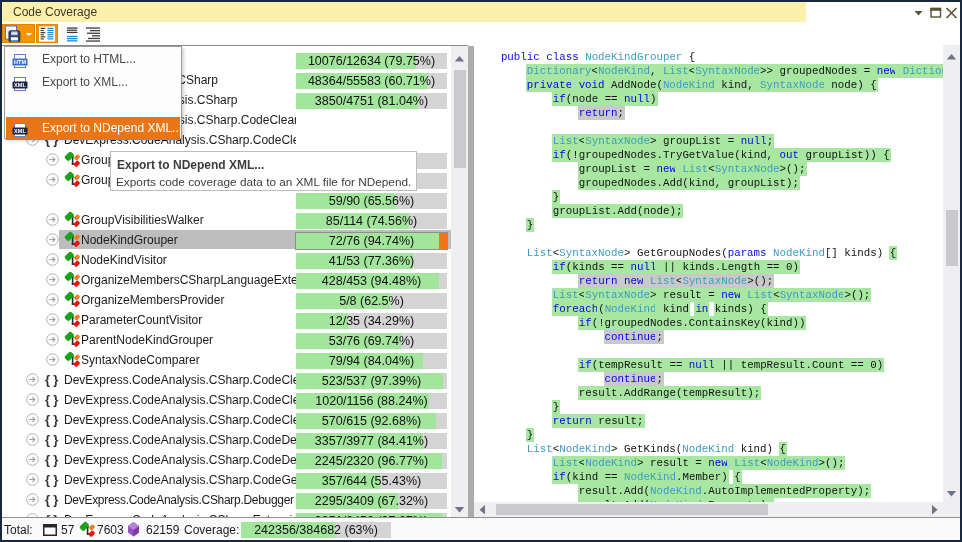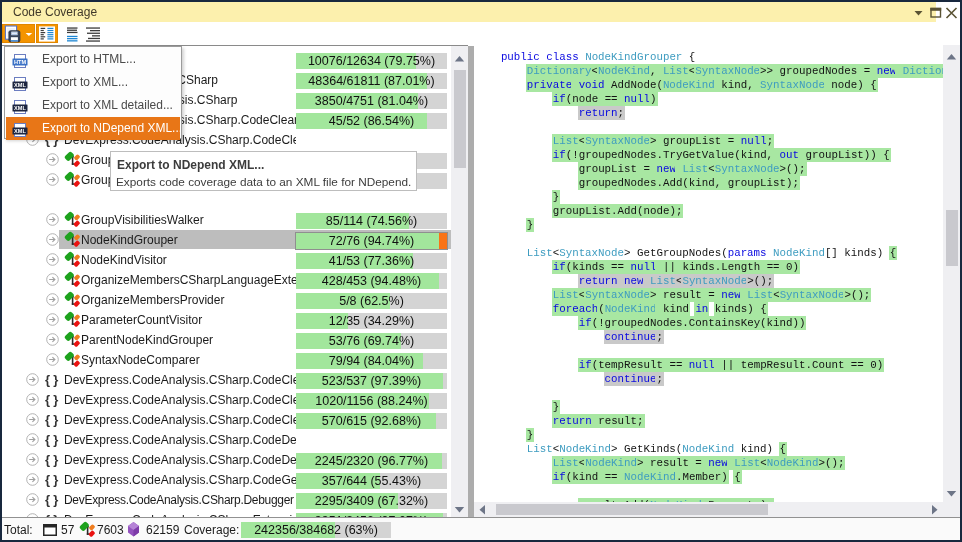--- a/index.html
+++ b/index.html
@@ -1,18 +1,18 @@
 <!DOCTYPE html>
 <html><head><meta charset="utf-8"><style>
 * { margin:0; padding:0; box-sizing:border-box; }
 html,body { width:962px; height:542px; overflow:hidden; }
 #win { position:relative; width:962px; height:542px; background:#fff;
   border:2px solid #18283e; font-family:"Liberation Sans",sans-serif; }
 
-#title { position:absolute; left:0; top:0; width:934px; height:21px; background:#fcf0ad; }
+#title { position:absolute; left:0; top:0; width:804px; height:21px; background:#fcf0ad; }
 #title .txt { position:absolute; left:11px; top:3px; font-size:12px; color:#40392a; }
 #title svg { position:absolute; top:0; }
 
 #toolbar { position:absolute; left:0; top:20px; width:958px; height:24px; background:#fff; }
 .tbtn { position:absolute; background:#f49400; border:1px solid #e08600; }
 
 #treebox { position:absolute; left:0; top:43px; width:466px; height:472px; background:#fff; border-top:1px solid #8a8a8a; overflow:hidden; }
 .trow { position:absolute; left:0; width:466px; height:20px; font-size:12px; color:#1b1b1b; }
 .trow.sel::before { content:""; position:absolute; left:57px; top:0; width:392px; height:19px; background:#bdbdbd; }
 .nmclip { position:absolute; left:0; top:0; width:294px; height:20px; overflow:hidden; }
@@ -145,21 +145,21 @@
 <div class="trow" style="top:24px">
   <div class="nmclip">
           <svg class="exp" style="left:4px" width="13" height="13" viewBox="0 0 13 13">
             <circle cx="6.5" cy="6.5" r="5.8" fill="none" stroke="#b2b2b2"></circle>
             <path d="M3.2 6.5h5.6M6.4 4.1l2.5 2.4-2.5 2.4" fill="none" stroke="#a0a0a0" stroke-width="1.1"></path>
           </svg>
           <span class="nm" style="left:auto;right:78px">DevExpress.CodeAnalysis.CSharp</span>
         </div>
   <div class="bar">
           <div class="fill" style="width:131px"></div>
-          <span class="blabel">48364/61811 (87.01%)</span>
+          <span class="blabel">48364/55583 (60.71%)</span>
         </div>
 </div>
 <div class="trow" style="top:44px">
   <div class="nmclip">
           <svg class="exp" style="left:24px" width="13" height="13" viewBox="0 0 13 13">
             <circle cx="6.5" cy="6.5" r="5.8" fill="none" stroke="#b2b2b2"></circle>
             <path d="M3.2 6.5h5.6M6.4 4.1l2.5 2.4-2.5 2.4" fill="none" stroke="#a0a0a0" stroke-width="1.1"></path>
           </svg>
           <span class="brace" style="left:43px">{ }</span>
           <span class="nm" style="left:50px">DevExpress.CodeAnalysis.CSharp</span>
@@ -171,24 +171,20 @@
 </div>
 <div class="trow" style="top:64px">
   <div class="nmclip">
           <svg class="exp" style="left:24px" width="13" height="13" viewBox="0 0 13 13">
             <circle cx="6.5" cy="6.5" r="5.8" fill="none" stroke="#b2b2b2"></circle>
             <path d="M3.2 6.5h5.6M6.4 4.1l2.5 2.4-2.5 2.4" fill="none" stroke="#a0a0a0" stroke-width="1.1"></path>
           </svg>
           <span class="brace" style="left:43px">{ }</span>
           <span class="nm" style="left:50px">DevExpress.CodeAnalysis.CSharp.CodeCleanup</span>
         </div>
-  <div class="bar">
-          <div class="fill" style="width:131px"></div>
-          <span class="blabel">45/52 (86.54%)</span>
-        </div>
 </div>
 <div class="trow" style="top:84px">
   <div class="nmclip">
           <svg class="exp" style="left:24px" width="13" height="13" viewBox="0 0 13 13">
             <circle cx="6.5" cy="6.5" r="5.8" fill="none" stroke="#b2b2b2"></circle>
             <path d="M3.2 6.5h5.6M6.4 4.1l2.5 2.4-2.5 2.4" fill="none" stroke="#a0a0a0" stroke-width="1.1"></path>
           </svg>
           <span class="brace" style="left:43px">{ }</span>
           <span class="nm" style="left:62px">DevExpress.CodeAnalysis.CSharp.CodeCleanup.Core</span>
         </div>
@@ -229,20 +225,24 @@
             <rect x="9.8" y="10.5" width="6" height="4.4" rx="1.7" fill="#ea1111" transform="rotate(-45 12.8 12.7)"></rect>
           </svg>
           <span class="nm" style="left:79px">GroupMembersWalker</span>
         </div>
   <div class="bar">
           <div class="fill" style="width:91px"></div>
           <span class="blabel">48/80 (60.0%)</span>
         </div>
 </div>
 <div class="trow" style="top:144px">
+  <div class="bar">
+          <div class="fill" style="width:99px"></div>
+          <span class="blabel">59/90 (65.56%)</span>
+        </div>
 </div>
 <div class="trow" style="top:164px">
   <div class="nmclip">
           <svg class="exp" style="left:44px" width="13" height="13" viewBox="0 0 13 13">
             <circle cx="6.5" cy="6.5" r="5.8" fill="none" stroke="#b2b2b2"></circle>
             <path d="M3.2 6.5h5.6M6.4 4.1l2.5 2.4-2.5 2.4" fill="none" stroke="#a0a0a0" stroke-width="1.1"></path>
           </svg>
           <svg class="cico" style="left:62px" width="16" height="17" viewBox="0 0 16 17">
             <rect x="6.7" y="5.0" width="2.9" height="1.5" fill="#2b2b2b"></rect>
             <rect x="7.8" y="5.0" width="1.6" height="8.8" fill="#2b2b2b"></rect>
@@ -448,20 +448,24 @@
         </div>
 </div>
 <div class="trow" style="top:384px">
   <div class="nmclip">
           <svg class="exp" style="left:24px" width="13" height="13" viewBox="0 0 13 13">
             <circle cx="6.5" cy="6.5" r="5.8" fill="none" stroke="#b2b2b2"></circle>
             <path d="M3.2 6.5h5.6M6.4 4.1l2.5 2.4-2.5 2.4" fill="none" stroke="#a0a0a0" stroke-width="1.1"></path>
           </svg>
           <span class="brace" style="left:43px">{ }</span>
           <span class="nm" style="left:62px">DevExpress.CodeAnalysis.CSharp.CodeDeclarations</span>
+        </div>
+  <div class="bar">
+          <div class="fill" style="width:127px"></div>
+          <span class="blabel">3357/3977 (84.41%)</span>
         </div>
 </div>
 <div class="trow" style="top:404px">
   <div class="nmclip">
           <svg class="exp" style="left:24px" width="13" height="13" viewBox="0 0 13 13">
             <circle cx="6.5" cy="6.5" r="5.8" fill="none" stroke="#b2b2b2"></circle>
             <path d="M3.2 6.5h5.6M6.4 4.1l2.5 2.4-2.5 2.4" fill="none" stroke="#a0a0a0" stroke-width="1.1"></path>
           </svg>
           <span class="brace" style="left:43px">{ }</span>
           <span class="nm" style="left:62px">DevExpress.CodeAnalysis.CSharp.CodeDeclarations.Core</span>
@@ -536,26 +540,28 @@
 <div class="cl" style="top:187px;left:1.0px"></div>
 <div class="cl" style="top:201px;left:52.8px"><span class="t">List</span><span class="p">&lt;</span><span class="t">SyntaxNode</span><span class="p">&gt; GetGroupNodes(</span><span class="k">params</span><span class="p"> </span><span class="t">NodeKind</span><span class="p">[] kinds) </span><span class="p g">{</span></div>
 <div class="cl" style="top:215px;left:78.8px"><span class="k g">if</span><span class="p g">(kinds == </span><span class="k g">null</span><span class="p g"> || kinds.Length == 0)</span></div>
 <div class="cl" style="top:229px;left:104.7px"><span class="k y">return</span><span class="p y"> </span><span class="k y">new</span><span class="p y"> </span><span class="t y">List</span><span class="p y">&lt;</span><span class="t y">SyntaxNode</span><span class="p y">&gt;();</span></div>
 <div class="cl" style="top:243px;left:78.8px"><span class="t g">List</span><span class="p g">&lt;</span><span class="t g">SyntaxNode</span><span class="p g">&gt; result = </span><span class="k g">new</span><span class="p g"> </span><span class="t g">List</span><span class="p g">&lt;</span><span class="t g">SyntaxNode</span><span class="p g">&gt;();</span></div>
 <div class="cl" style="top:257px;left:78.8px"><span class="k g">foreach</span><span class="p g">(</span><span class="t g">NodeKind</span><span class="p g"> kind</span><span class="p"> </span><span class="k g">in</span><span class="p"> </span><span class="p g">kinds) {</span></div>
 <div class="cl" style="top:271px;left:104.7px"><span class="k g">if</span><span class="p g">(!groupedNodes.ContainsKey(kind))</span></div>
 <div class="cl" style="top:285px;left:130.6px"><span class="k y">continue</span><span class="p y">;</span></div>
 <div class="cl" style="top:313px;left:104.7px"><span class="k g">if</span><span class="p g">(tempResult == </span><span class="k g">null</span><span class="p g"> || tempResult.Count == 0)</span></div>
 <div class="cl" style="top:327px;left:130.6px"><span class="k y">continue</span><span class="p y">;</span></div>
+<div class="cl" style="top:341px;left:104.7px"><span class="p g">result.AddRange(tempResult);</span></div>
 <div class="cl" style="top:355px;left:78.8px"><span class="p g">}</span></div>
 <div class="cl" style="top:369px;left:78.8px"><span class="k g">return</span><span class="p g"> result;</span></div>
 <div class="cl" style="top:383px;left:52.8px"><span class="p g">}</span></div>
 <div class="cl" style="top:397px;left:52.8px"><span class="t">List</span><span class="p">&lt;</span><span class="t">NodeKind</span><span class="p">&gt; GetKinds(</span><span class="t">NodeKind</span><span class="p"> kind) </span><span class="p g">{</span></div>
 <div class="cl" style="top:411px;left:78.8px"><span class="t g">List</span><span class="p g">&lt;</span><span class="t g">NodeKind</span><span class="p g">&gt; result = </span><span class="k g">new</span><span class="p g"> </span><span class="t g">List</span><span class="p g">&lt;</span><span class="t g">NodeKind</span><span class="p g">&gt;();</span></div>
 <div class="cl" style="top:425px;left:78.8px"><span class="k g">if</span><span class="p g">(kind == </span><span class="t g">NodeKind</span><span class="p g">.Member)</span><span class="p"> </span><span class="p g">{</span></div>
+<div class="cl" style="top:439px;left:104.7px"><span class="p g">result.Add(</span><span class="t g">NodeKind</span><span class="p g">.AutoImplementedProperty);</span></div>
 <div class="cl" style="top:453px;left:104.7px"><span class="p g">result.Add(</span><span class="t g">NodeKind</span><span class="p g">.Property);</span></div>
   </div>
   <div id="cvsb"><svg width="17" height="472">
         <path d="M3.8 14.5l4.7-5.5 4.7 5.5z" fill="#6d7587"></path>
         <path d="M3.8 446l4.7 5.5 4.7-5.5z" fill="#6d7587"></path>
       </svg><div class="thumb"></div></div>
   <div id="chsb"><svg width="469" height="15">
         <path d="M11 3l-5.5 4.7L11 12.4z" fill="#6d7587"></path>
         <path d="M458 3l5.5 4.7-5.5 4.7z" fill="#6d7587"></path>
       </svg><div class="thumb"></div></div>
@@ -597,28 +603,20 @@
         <span class="mt">Export to HTML...</span>
       </div>
     <div class="mi" style="top:24px">
         <svg class="mico" width="16" height="14" viewBox="0 0 16 14">
           <rect x="2.5" y="0.5" width="11" height="13" fill="#fff" stroke="#6b7dc0"></rect>
           <rect x="0.5" y="4.5" width="15" height="7" rx="0.5" fill="#1d2640"></rect>
           <text x="8" y="10.2" font-size="5.6" font-weight="bold" fill="#fff" text-anchor="middle" font-family="Liberation Sans">XML</text>
         </svg>
         <span class="mt">Export to XML...</span>
       </div>
-    <div class="mi" style="top:47px">
-        <svg class="mico" width="16" height="14" viewBox="0 0 16 14">
-          <rect x="2.5" y="0.5" width="11" height="13" fill="#fff" stroke="#6b7dc0"></rect>
-          <rect x="0.5" y="4.5" width="15" height="7" rx="0.5" fill="#1d2640"></rect>
-          <text x="8" y="10.2" font-size="5.6" font-weight="bold" fill="#fff" text-anchor="middle" font-family="Liberation Sans">XML</text>
-        </svg>
-        <span class="mt">Export to XML detailed...</span>
-      </div>
     <div class="mi hot" style="top:70px">
         <svg class="mico" width="16" height="14" viewBox="0 0 16 14">
           <rect x="2.5" y="0.5" width="11" height="13" fill="#fff" stroke="#6b7dc0"></rect>
           <rect x="0.5" y="4.5" width="15" height="7" rx="0.5" fill="#1d2640"></rect>
           <text x="8" y="10.2" font-size="5.6" font-weight="bold" fill="#fff" text-anchor="middle" font-family="Liberation Sans">XML</text>
         </svg>
         <span class="mt">Export to NDepend XML...</span>
       </div>
   </div>
   <div id="tip">

